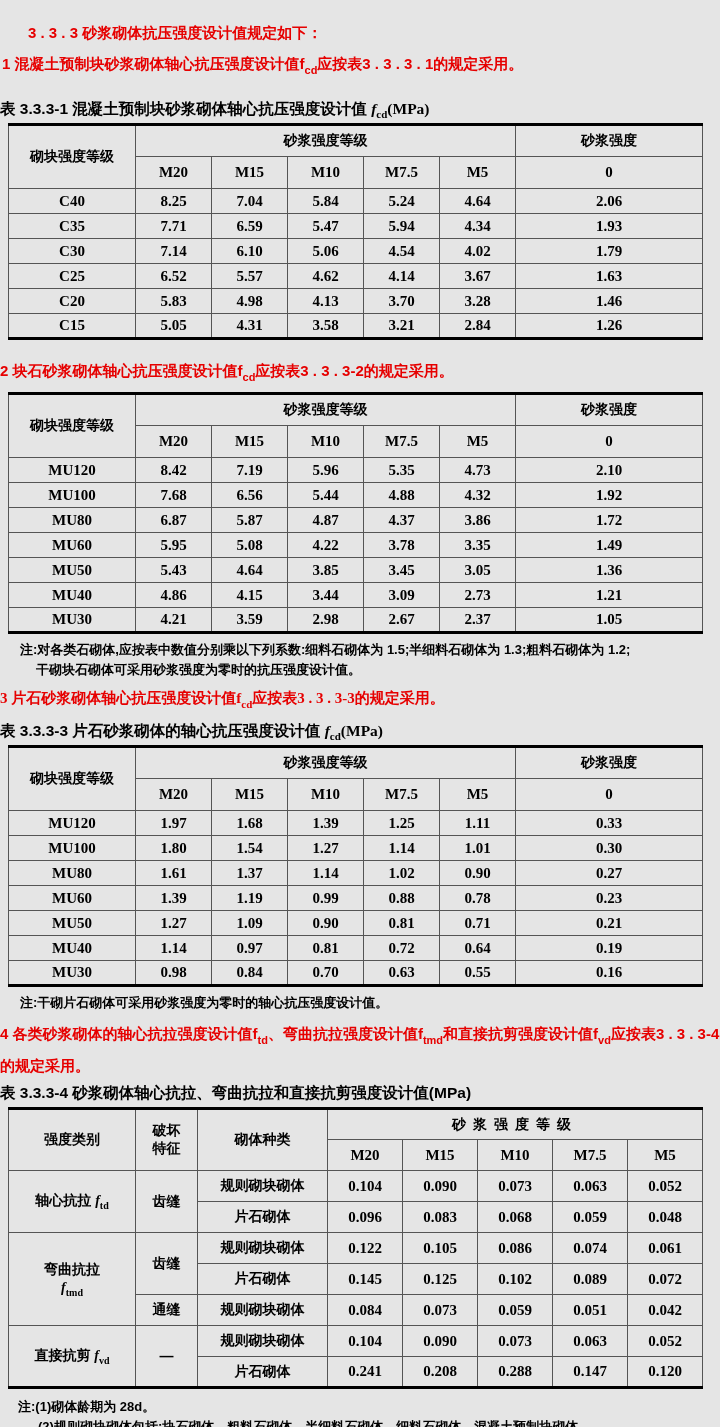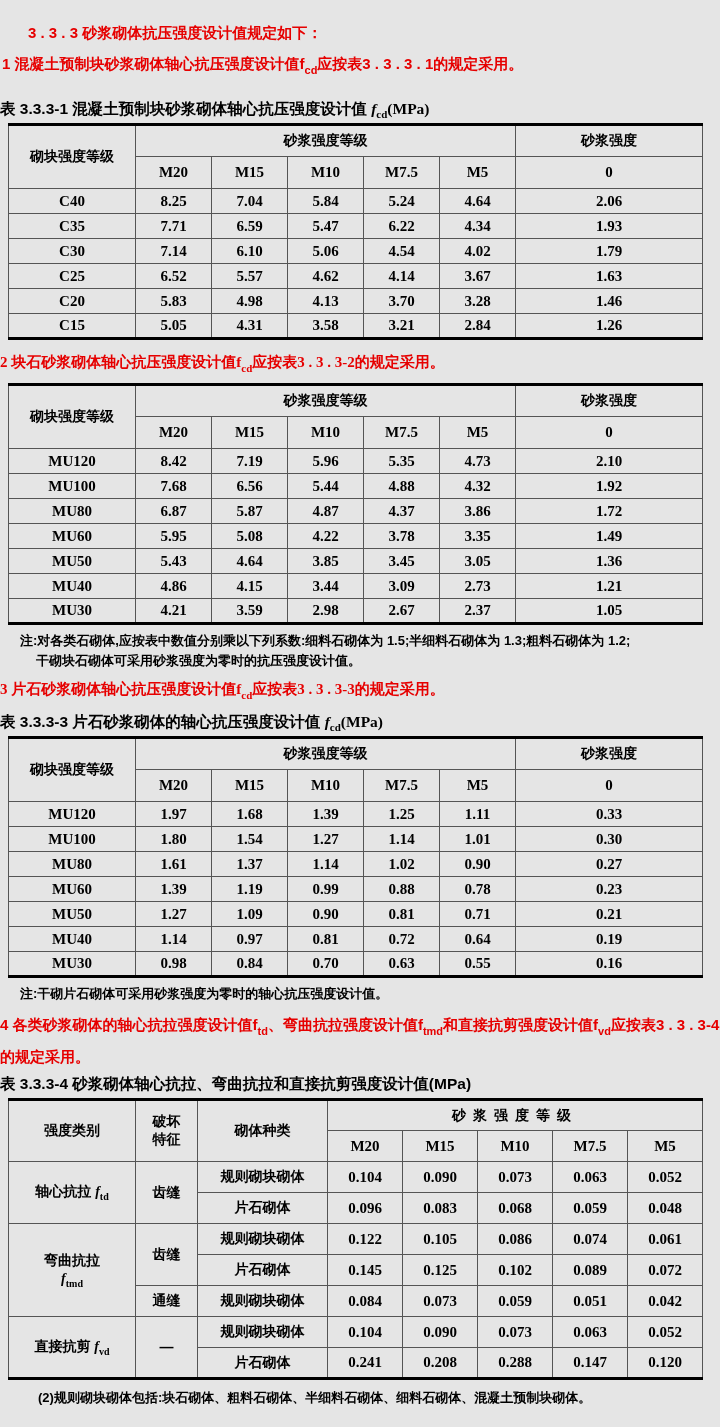--- a/index.html
+++ b/index.html
@@ -2,21 +2,21 @@
 <html><head>
 <meta charset="utf-8">
 <style>
   html,body{margin:0;padding:0;background:#fff;}
   .page{width:720px;height:1427px;position:relative;overflow:hidden;background:#e5e5e5;
         font-family:"Liberation Sans",sans-serif;color:#000;}
   .rp{color:#e60000;font-weight:700;font-size:15px;line-height:25px;margin:0;}
   .rp sub{font-size:11px;vertical-align:-5px;}
   .heading{margin:20px 0 6px 28px;}
   .p1{margin:4px 0 16px 2px;}
-  .p2{margin:10px 0 2px 0;font-family:Liberation Serif, serif;}
+  .p2{margin:18px 0 2px 0;}
   .p3{margin:6px 0 2px 0;font-family:Liberation Serif, serif;}
   .p4{margin:8px 0 2px 0;line-height:26px;}
   .tbl-title{font-size:15.5px;font-weight:700;margin:4px 0 3px 0;}
   .tbl-title .fsym{font-family:"Liberation Serif",serif;font-style:italic;}
   .tbl-title sub{font-size:11px;font-family:"Liberation Serif",serif;}
   .tbl-title .unit{font-family:"Liberation Serif",serif;}
   table.stbl{border-collapse:collapse;table-layout:fixed;width:694px;margin:0 0 0 8px;
         border-top:3px solid #000;border-bottom:3px solid #000;font-weight:700;}
   table.stbl th,table.stbl td{border:1px solid #555;text-align:center;vertical-align:middle;
         padding:0;font-size:14px;overflow:hidden;}
@@ -81,21 +81,21 @@
           <td>5.84</td>
           <td>5.24</td>
           <td>4.64</td>
           <td>2.06</td>
         </tr>
         <tr>
           <td>C35</td>
           <td>7.71</td>
           <td>6.59</td>
           <td>5.47</td>
-          <td>6.22</td>
+          <td>5.94</td>
           <td>4.34</td>
           <td>1.93</td>
         </tr>
         <tr>
           <td>C30</td>
           <td>7.14</td>
           <td>6.10</td>
           <td>5.06</td>
           <td>4.54</td>
           <td>4.02</td>
@@ -420,17 +420,18 @@
         <td>0.241</td>
         <td>0.208</td>
         <td>0.288</td>
         <td>0.147</td>
         <td>0.120</td>
       </tr>
     </tbody>
   </table>
 
   <div class="note note4">
+    <div>注:(1)砌体龄期为 28d。</div>
     <div class="sub-line">(2)规则砌块砌体包括:块石砌体、粗料石砌体、半细料石砌体、细料石砌体、混凝土预制块砌体。</div>
 
   </div>
 
 </div>
 
 </body></html>

